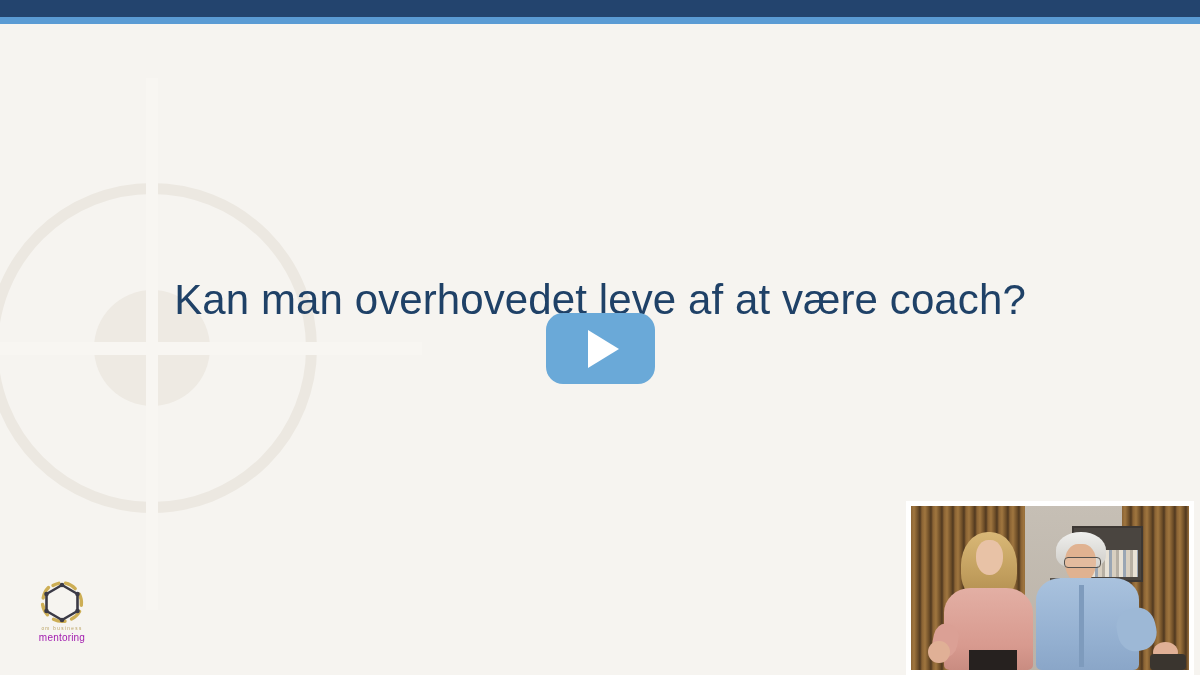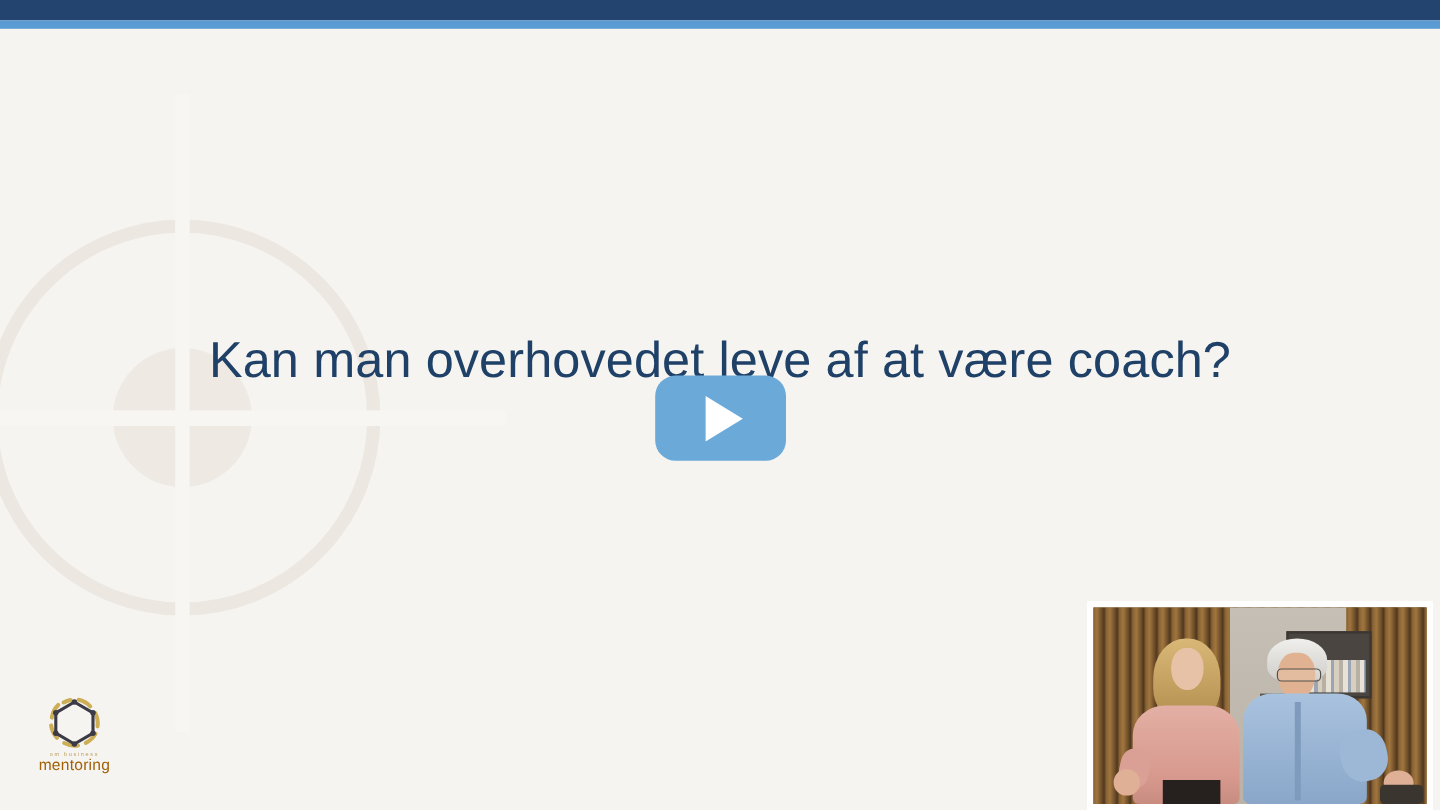--- a/index.html
+++ b/index.html
@@ -134,23 +134,23 @@
   }
   .brand-sub {
     margin-top: 1px;
     font-size: 4.6px;
     letter-spacing: 1.4px;
     color: #b89f5d;
     text-transform: lowercase;
     white-space: nowrap;
   }
   .brand-word {
-    font-size: 13px;
+    font-size: 10px;
     letter-spacing: 0.2px;
-    color: #a16207;
+    color: #a21caf;
     line-height: 14px;
     white-space: nowrap;
   }
 
   
   .thumb {
     position: absolute;
     left: 906px;
     top: 501px;
     width: 288px;

